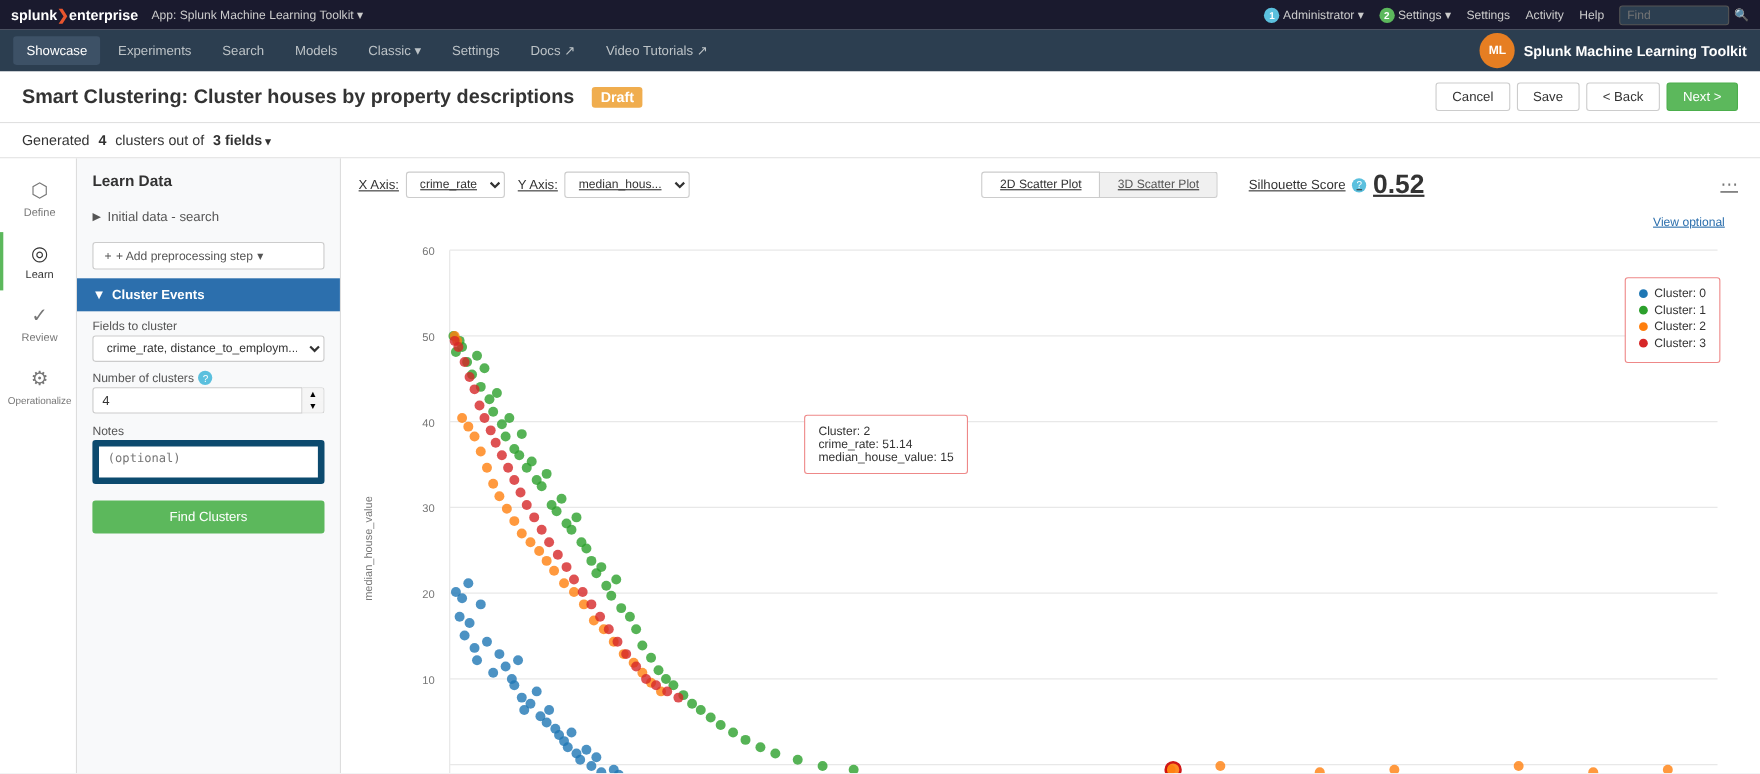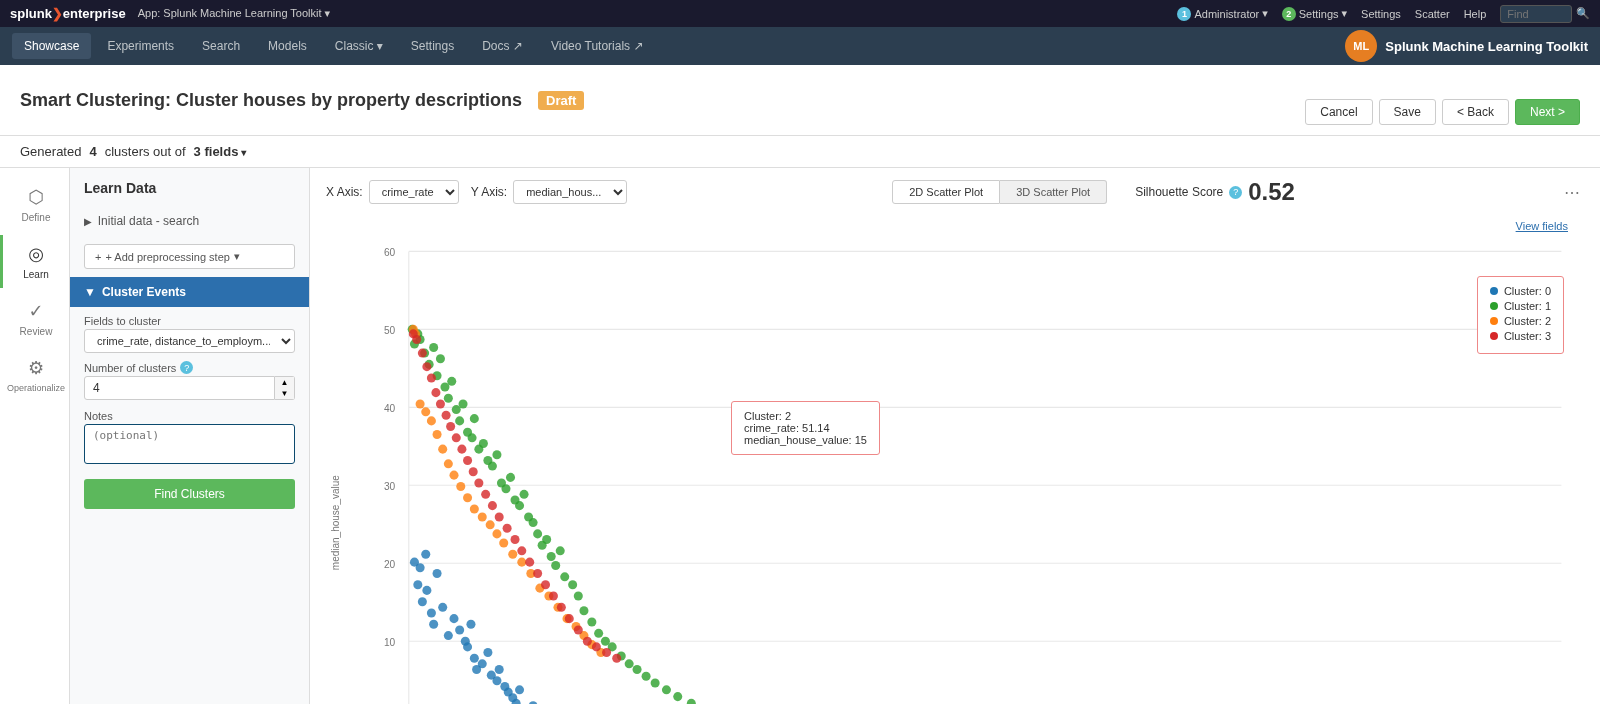--- a/index.html
+++ b/index.html
@@ -58,21 +58,21 @@
     
     .page-header {
       background: #fff;
       padding: 10px 20px;
       border-bottom: 1px solid #ddd;
       display: flex; align-items: center; justify-content: space-between;
     }
     .page-title { font-size: 18px; font-weight: bold; color: #333; display: flex; align-items: center; gap: 16px; }
     .draft-badge { background: #f0ad4e; color: #fff; padding: 2px 8px; border-radius: 3px; font-size: 13px; font-weight: bold; }
     .page-header-actions { display: flex; gap: 6px; }
-    .btn { padding: 5px 14px; border-radius: 3px; border: 1px solid #ccc; cursor: pointer; font-size: 12px; background: #fff; color: #333; margin-top: 24px; }
+    .btn { padding: 5px 14px; border-radius: 3px; border: 1px solid #ccc; cursor: pointer; font-size: 12px; background: #fff; color: #333; }
     .btn-primary { background: #5cb85c; color: #fff; border-color: #4cae4c; }
 
     
     .sub-header {
       background: #fff;
       padding: 8px 20px;
       border-bottom: 1px solid #ddd;
       display: flex; align-items: center; gap: 8px;
       font-size: 13px; color: #333;
     }
@@ -155,21 +155,21 @@
     .num-clusters-input {
       border: 1px solid #ccc; border-radius: 3px 0 0 3px;
       padding: 4px 8px; font-size: 12px; width: calc(100% - 20px); color: #333;
     }
     .num-clusters-spinner { display: flex; flex-direction: column; border: 1px solid #ccc; border-left: none; border-radius: 0 3px 3px 0; width: 20px; }
     .spinner-btn { flex: 1; font-size: 8px; cursor: pointer; background: #f5f5f5; border: none; display: flex; align-items: center; justify-content: center; }
     .notes-label { font-size: 11px; color: #555; padding: 0 14px 2px; }
     .notes-input {
       margin: 0 14px 12px;
       padding: 4px 8px;
-      border: 1px solid #0c4a6e;
+      border: 6px solid #0c4a6e;
       border-radius: 3px;
       font-size: 11px;
       background: #fff;
       width: calc(100% - 28px);
       height: 40px;
       color: #999;
       resize: none;
     }
     .find-clusters-btn {
       margin: 0 14px;
@@ -215,20 +215,21 @@
       cursor: pointer;
       background: #fff;
       color: #333;
     }
 
     
     .chart-controls {
       display: flex; align-items: center;
       padding: 10px 16px;
       gap: 12px;
+      text-decoration: underline;
     }
     .scatter-btn-group { display: flex; margin-left: auto; }
     .scatter-btn {
       padding: 5px 16px;
       border: 1px solid #ccc;
       font-size: 11px;
       cursor: pointer;
       background: #f0f0f0;
       color: #555;
     }
@@ -316,24 +317,24 @@
   <div class="top-bar-right">
     <span>
       <span class="info-badge">1</span>
       <span>Administrator</span> ▾
     </span>
     <span>
       <span class="msg-badge">2</span>
       <span>Settings</span> ▾
     </span>
     <span>Settings</span>
-    <span>Scatter</span>
+    <span>Activity</span>
     <span>Help</span>
     <span style="display:flex;align-items:center;gap:4px;">
-      <input type="text" style="background: rgb(44, 62, 80); border: 1px solid rgb(85, 85, 85); color: rgb(204, 204, 204); padding: 2px 6px; border-radius: 3px; font-size: 11px; width: 72px;" placeholder="Find">
+      <input type="text" style="background: rgb(44, 62, 80); border: 1px solid rgb(85, 85, 85); color: rgb(204, 204, 204); padding: 2px 6px; border-radius: 3px; font-size: 11px; width: 100px;" placeholder="Find">
       <span>🔍</span>
     </span>
   </div>
 </div>
 
 <div class="sec-nav">
   <div class="sec-nav-item active">Showcase</div>
   <div class="sec-nav-item">Experiments</div>
   <div class="sec-nav-item">Search</div>
   <div class="sec-nav-item">Models</div>
@@ -458,21 +459,21 @@
           <span style="background:#5bc0de;color:#fff;border-radius:50%;width:13px;height:13px;display:inline-flex;align-items:center;justify-content:center;font-size:9px;cursor:pointer;">?</span>
           <span class="silhouette-score">0.52</span>
         </div>
       </div>
       <span class="more-btn">⋯</span>
     </div>
 
     <div class="scatter-chart-area">
       <div class="y-axis-label">median_house_value</div>
       <div class="chart-svg-wrap" style="position:relative;">
-        <span class="view-history">View fields</span>
+        <span class="view-history">View optional</span>
         <svg class="chart-svg" viewBox="0 0 1100 540" preserveAspectRatio="xMidYMid meet">
 
           <line class="grid-line" x1="60" y1="30" x2="60" y2="490"></line>
           <line class="grid-line" x1="60" y1="490" x2="1080" y2="490"></line>
 
           <line class="grid-line" x1="60" y1="30" x2="1080" y2="30"></line>
           <line class="grid-line" x1="60" y1="99" x2="1080" y2="99"></line>
           <line class="grid-line" x1="60" y1="168" x2="1080" y2="168"></line>
           <line class="grid-line" x1="60" y1="237" x2="1080" y2="237"></line>
           <line class="grid-line" x1="60" y1="306" x2="1080" y2="306"></line>

